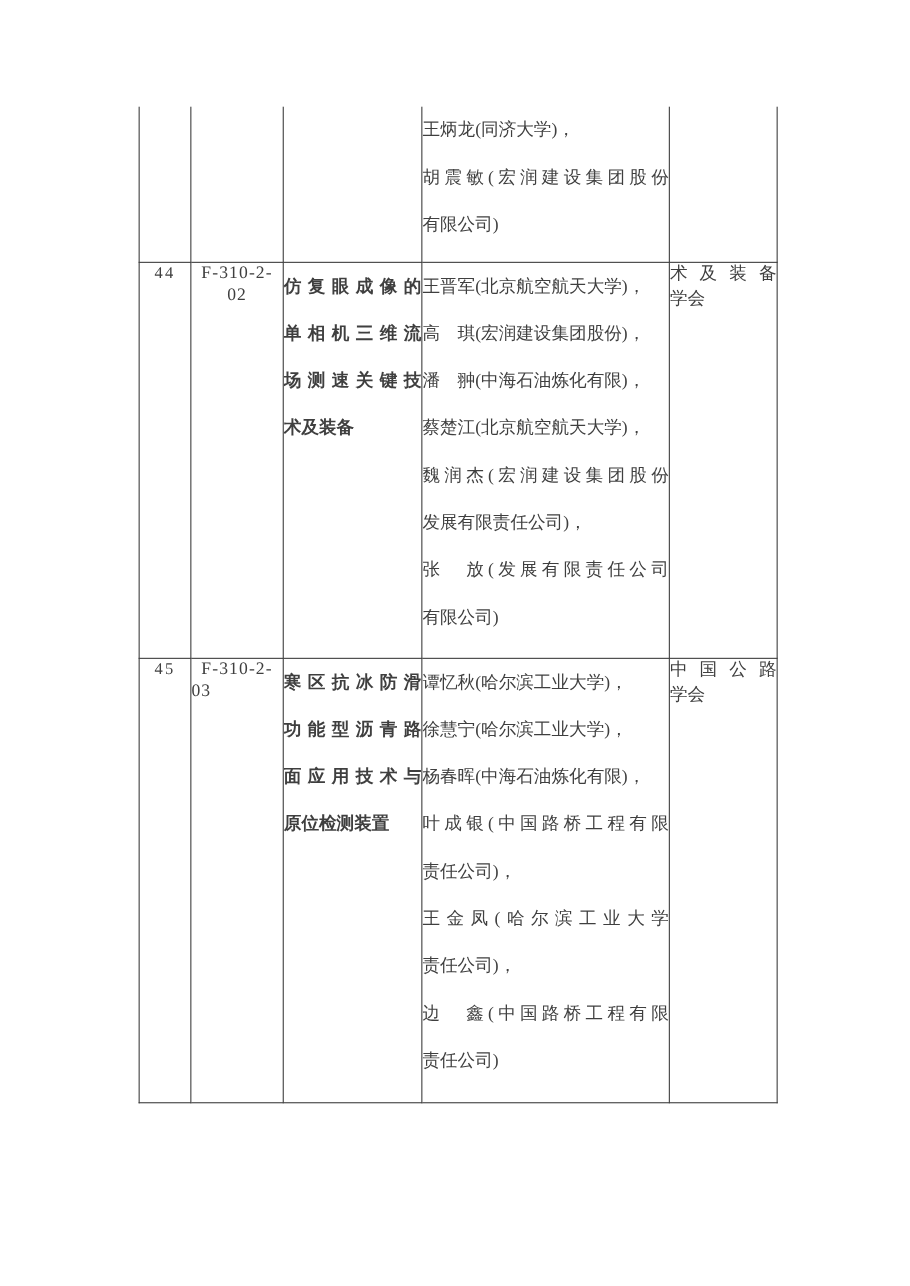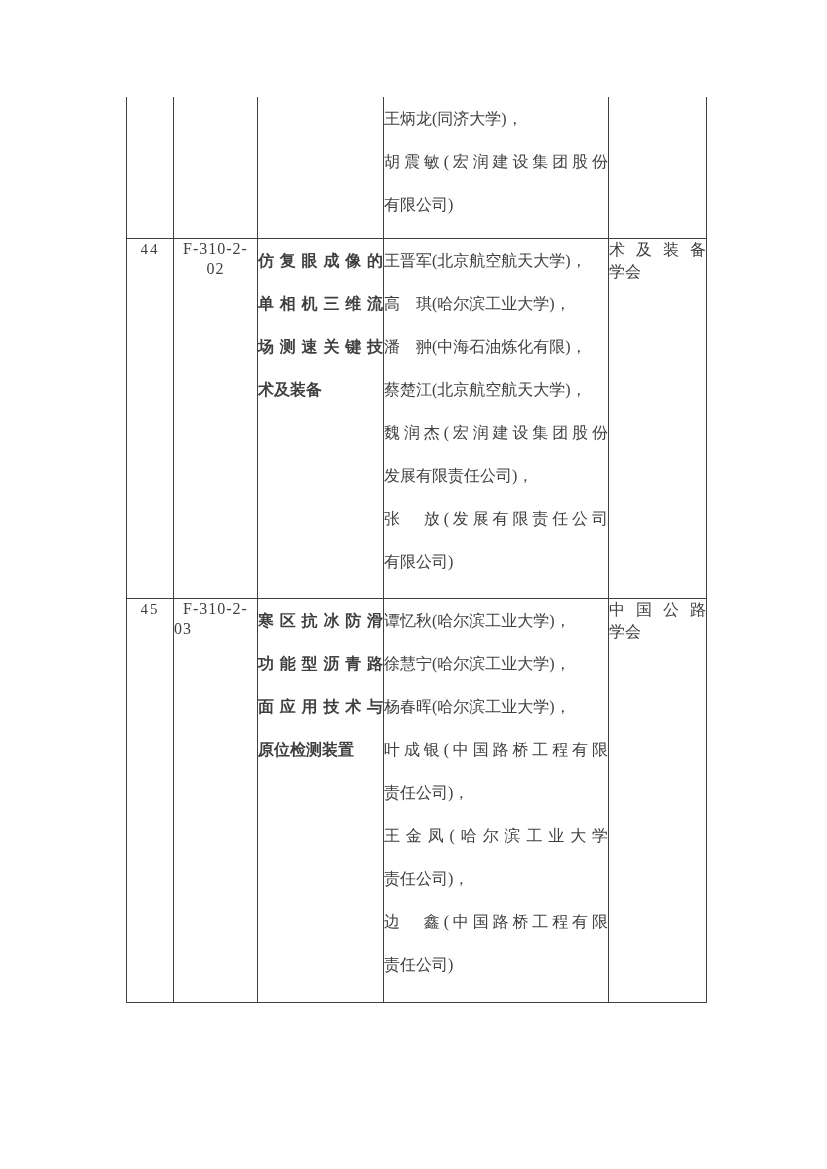--- a/index.html
+++ b/index.html
@@ -79,21 +79,21 @@
           <div class="line" style="text-align: center;">02</div>
         </td>
         <td class="cell-title" style="border-color: rgb(63, 63, 63);">
           <div class="line s">仿复眼成像的</div>
           <div class="line s">单相机三维流</div>
           <div class="line s">场测速关键技</div>
           <div class="line">术及装备</div>
         </td>
         <td class="cell-contrib" style="border-color: rgb(63, 63, 63);">
           <div class="line">王晋军(北京航空航天大学)，</div>
-          <div class="line">高　琪(哈尔滨工业大学)，</div>
+          <div class="line">高　琪(宏润建设集团股份)，</div>
           <div class="line">潘　翀(中海石油炼化有限)，</div>
           <div class="line">蔡楚江(北京航空航天大学)，</div>
           <div class="line s">魏润杰(宏润建设集团股份</div>
           <div class="line">发展有限责任公司)，</div>
           <div class="line s">张　放(发展有限责任公司</div>
           <div class="line">有限公司)</div>
         </td>
         <td class="cell-org" style="border-color: rgb(63, 63, 63);">
           <div class="line s">术及装备</div>
           <div class="line">学会</div>
@@ -109,21 +109,21 @@
         </td>
         <td class="cell-title" style="border-color: rgb(63, 63, 63);">
           <div class="line s">寒区抗冰防滑</div>
           <div class="line s">功能型沥青路</div>
           <div class="line s">面应用技术与</div>
           <div class="line">原位检测装置</div>
         </td>
         <td class="cell-contrib" style="border-color: rgb(63, 63, 63);">
           <div class="line">谭忆秋(哈尔滨工业大学)，</div>
           <div class="line">徐慧宁(哈尔滨工业大学)，</div>
-          <div class="line">杨春晖(哈尔滨工业大学)，</div>
+          <div class="line">杨春晖(中海石油炼化有限)，</div>
           <div class="line s">叶成银(中国路桥工程有限</div>
           <div class="line">责任公司)，</div>
           <div class="line s">王金凤(哈尔滨工业大学</div>
           <div class="line">责任公司)，</div>
           <div class="line s">边　鑫(中国路桥工程有限</div>
           <div class="line">责任公司)</div>
         </td>
         <td class="cell-org" style="border-color: rgb(63, 63, 63);">
           <div class="line s">中国公路</div>
           <div class="line">学会</div>

